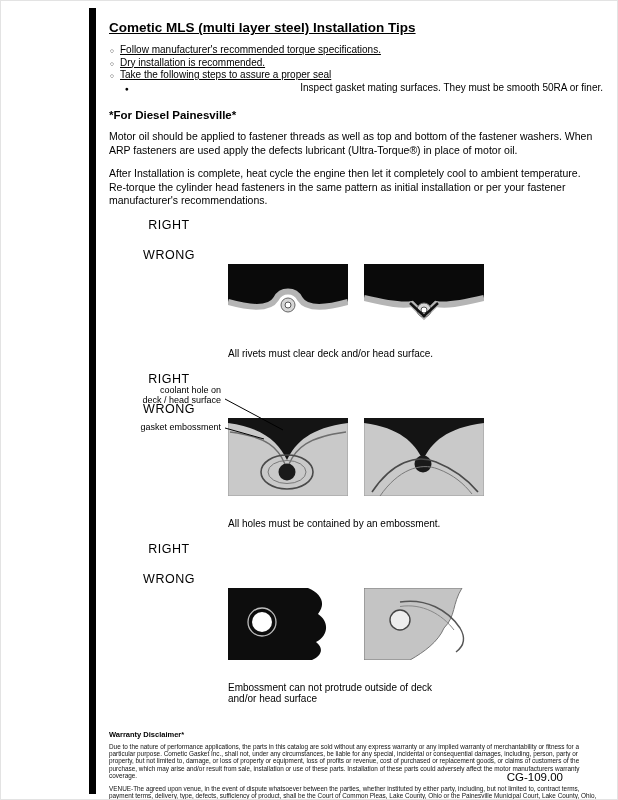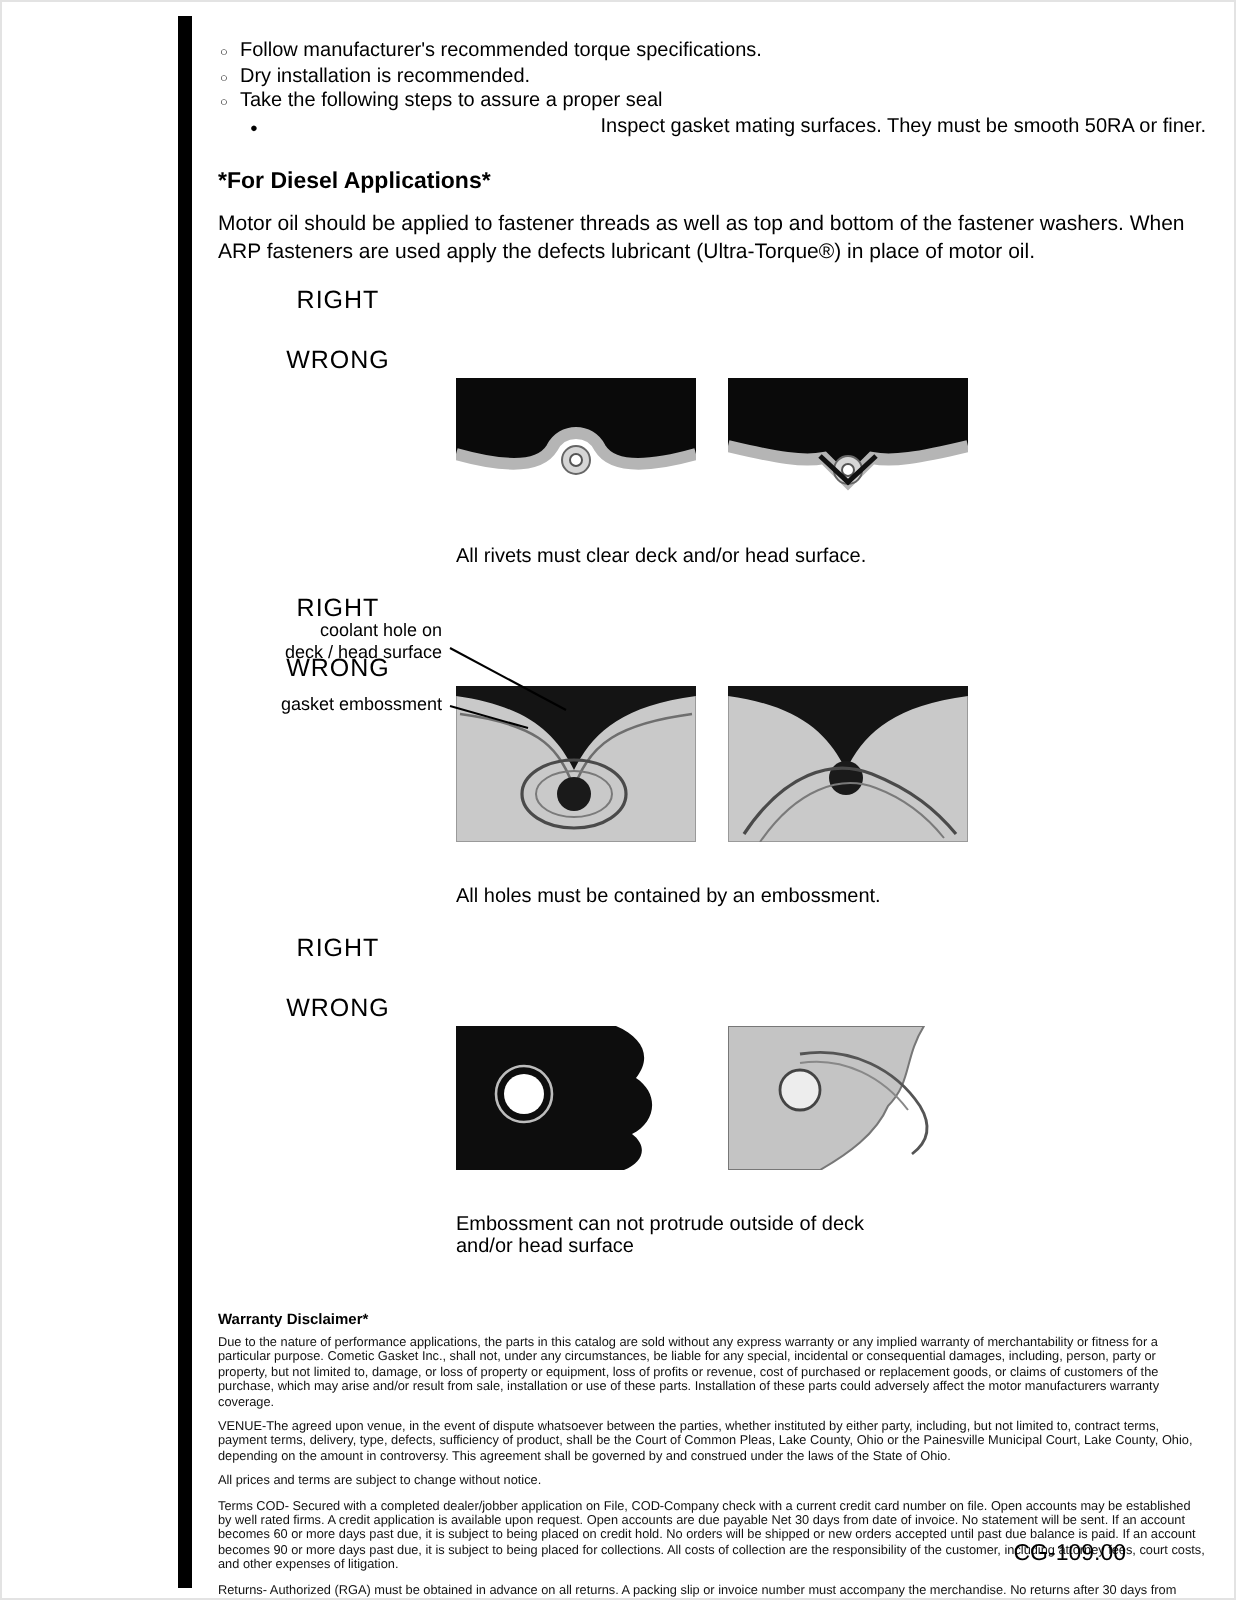--- a/index.html
+++ b/index.html
@@ -11,21 +11,21 @@
     color:#000;
     overflow:hidden;
     border:1px solid #e3e3e3;
   }
   .bleed-bar { position:absolute; left:88px; top:7px; width:7px; height:786px; background:#000; }
   .content { position:absolute; left:108px; top:19px; width:494px; }
 
   .title { font-size:13.5px; font-weight:bold; text-decoration:underline; margin-bottom:9px; }
 
   .tips { list-style:none; font-size:10px; line-height:12.5px; }
-  .tip { position:relative; padding-left:11px; }
+  .tip { position:relative; padding-left:11px;text-decoration:underline; }
   .tip::before { content:"\25CB"; position:absolute; left:1px; top:1px; font-size:6.5px; }
   .subtip { position:relative; margin-left:15px; padding-left:11px;text-align:right; }
   .subtip::before { content:"\25CF"; position:absolute; left:1px; top:1px; font-size:6.5px; }
 
   .diesel-heading { font-size:11.5px; font-weight:bold; margin:15px 0 9px 0; }
   .para { font-size:10.5px; line-height:13.5px; margin-bottom:10px; width:488px; }
   .note { font-size:10.5px; margin:12px 0 13px 0; }
 
   .fig { position:relative; margin-bottom:13px; }
   .fig-labels { display:flex; justify-content:center; gap:16px; margin-bottom:2px;flex-direction:column; }
@@ -46,30 +46,32 @@
 
   .page-code { position:absolute; right:54px; bottom:16px; font-size:11.5px; }
 </style>
 </head>
 <body>
 
 <div class="bleed-bar"></div>
 
 <div class="content">
 
+  <h1 class="title">Cometic MLS (multi layer steel) Installation Tips</h1>
 
   <ul class="tips">
     <li class="tip"><span>Follow manufacturer's recommended torque specifications.</span></li>
     <li class="tip"><span>Dry installation is recommended.</span></li>
     <li class="tip"><span>Take the following steps to assure a proper seal</span></li>
     <li class="subtip"><span>Inspect gasket mating surfaces.  They must be smooth 50RA or finer.</span></li>
   </ul>
 
-  <h2 class="diesel-heading">*For Diesel Applications*</h2>
+  <h2 class="diesel-heading">*For Diesel Painesville*</h2>
   <p class="para">Motor oil should be applied to fastener threads as well as top and bottom of the fastener washers. When ARP fasteners are used apply the defects lubricant (Ultra-Torque®) in place of motor oil.</p>
+  <p class="para">After Installation is complete, heat cycle the engine then let it completely cool to ambient temperature. Re-torque the cylinder head fasteners in the same pattern as initial installation or per your fastener manufacturer's recommendations.</p>
 
   <div class="fig">
     <div class="fig-labels">
       <span>RIGHT</span>
       <span>WRONG</span>
     </div>
     <div class="fig-images">
       <svg width="120" height="62" viewBox="0 0 120 62">
         <rect width="120" height="62" fill="#ffffff"></rect>
         <path d="M0,0 H120 V38 C95,45 78,45 72,35 C67,25 53,25 48,35 C42,45 25,45 0,38 Z" fill="#0a0a0a"></path>

